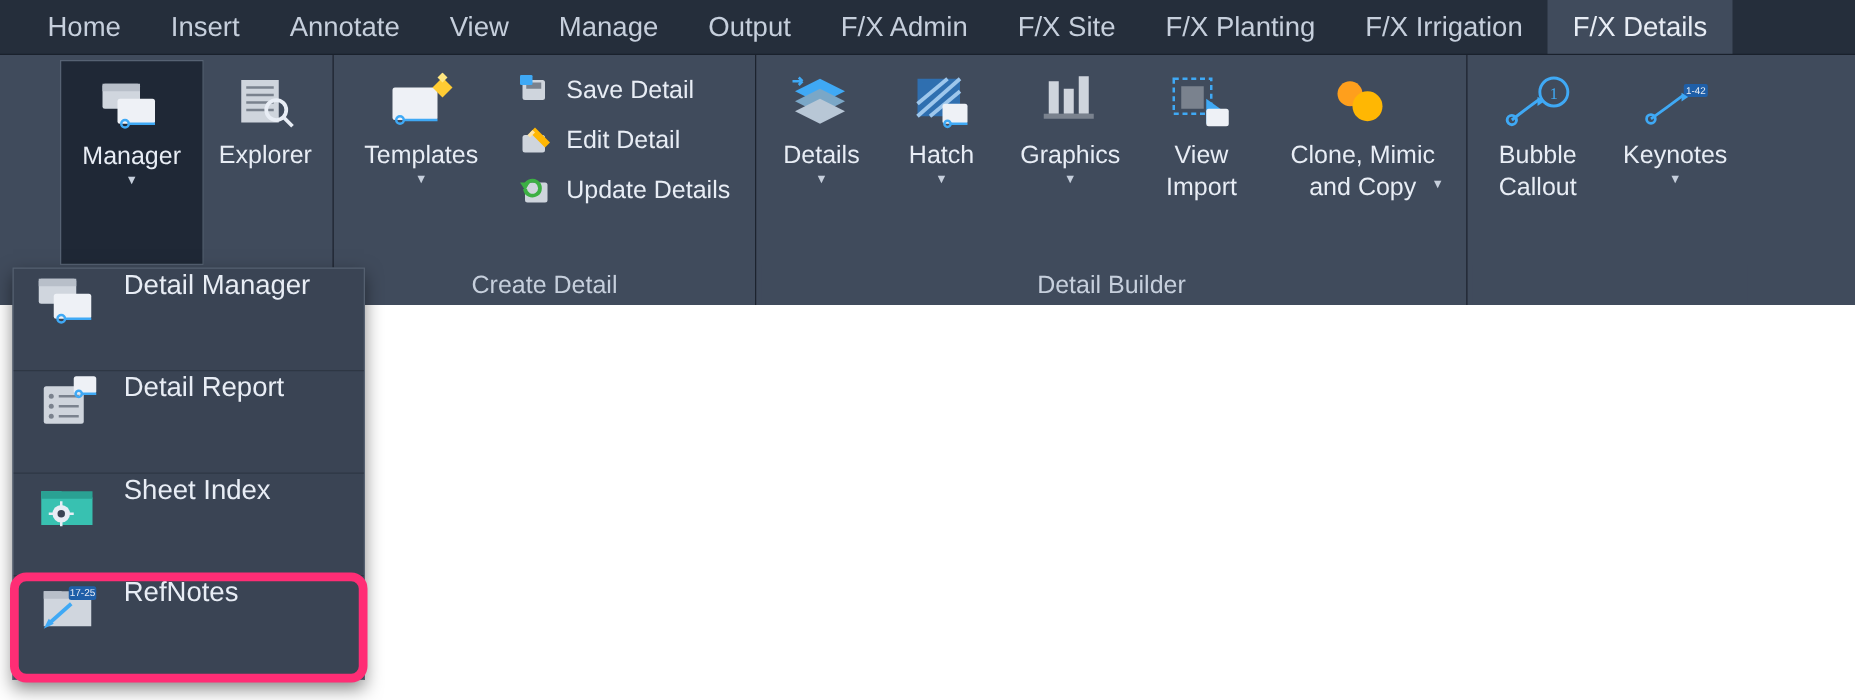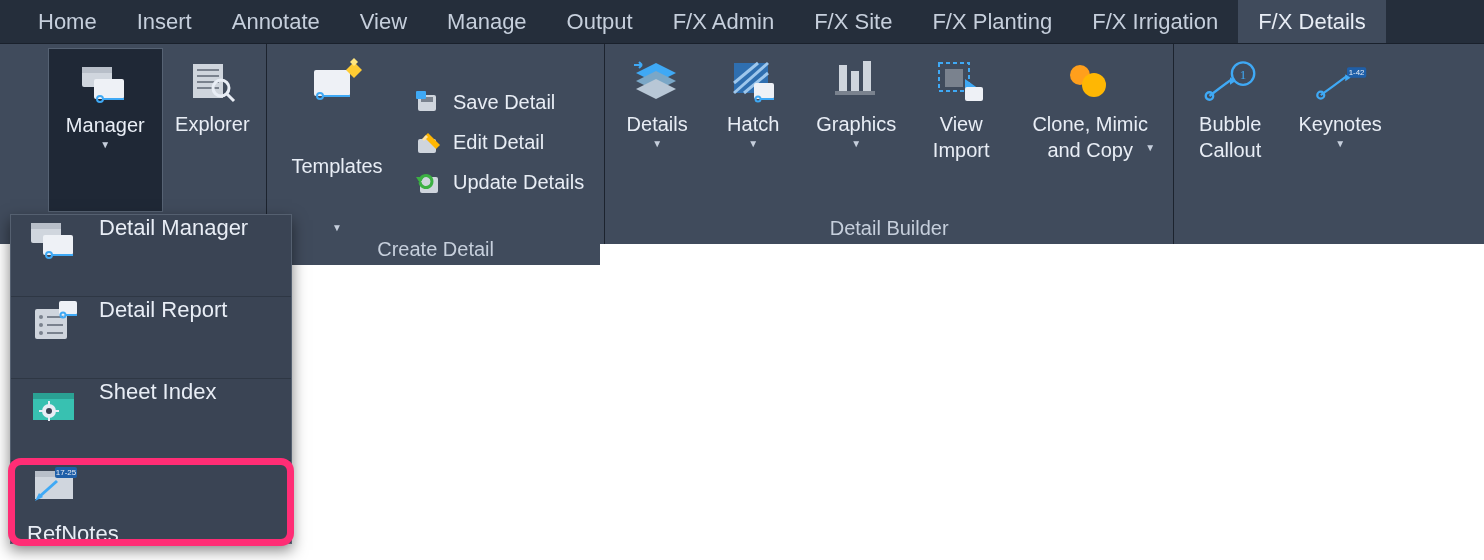--- a/index.html
+++ b/index.html
@@ -89,21 +89,21 @@
   .bigbtn {
     display: flex;
     flex-direction: column;
     align-items: center;
     justify-content: flex-start;
     width: 108px;
     padding: 6px 4px 0 4px;
     cursor: pointer;
     text-align: center;
   }
-  .bigbtn.wide { width: 132px; gap: 42px; }
+  .bigbtn.wide { width: 132px; }
   .bigbtn .iconbox {
     width: 56px;
     height: 56px;
     display: flex;
     align-items: center;
     justify-content: center;
   }
   .bigbtn .label {
     margin-top: 2px;
     font-size: 20px;
@@ -118,21 +118,21 @@
   }
   .bigbtn.open {
     background: var(--bg-hover);
     border: 1px solid #566273;
   }
 
   
   .smallcol {
     display: flex;
     flex-direction: column;
-    justify-content: center;
+    justify-content: flex-start;
     padding: 4px 10px 0 6px;
   }
   .smallbtn {
     display: flex;
     align-items: center;
     height: 40px;
     cursor: pointer;
     gap: 10px;
     padding: 0 6px;
   }
@@ -160,21 +160,21 @@
     box-shadow: 0 6px 14px rgba(0,0,0,.5);
   }
   .dd-item {
     display: flex;
     height: 82px;
     padding: 0 16px;
     gap: 16px;
     cursor: pointer;
     border-bottom: 1px solid #2e3744;
   }
-  .dd-item:last-child { border-bottom: none; flex-direction: column; }
+  .dd-item:last-child { border-bottom: none; }
   .dd-item .iconbox {
     width: 56px;
     height: 48px;
     display:flex;
     align-items:center;
     justify-content:center;
   }
   .dd-item .label { font-size: 22px; color: var(--text); }
 
   .dd-item.highlighted {

